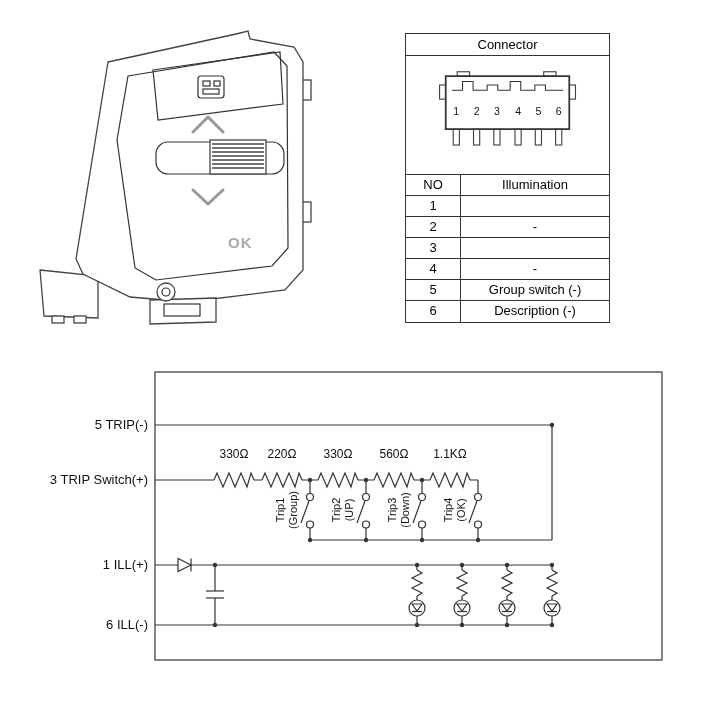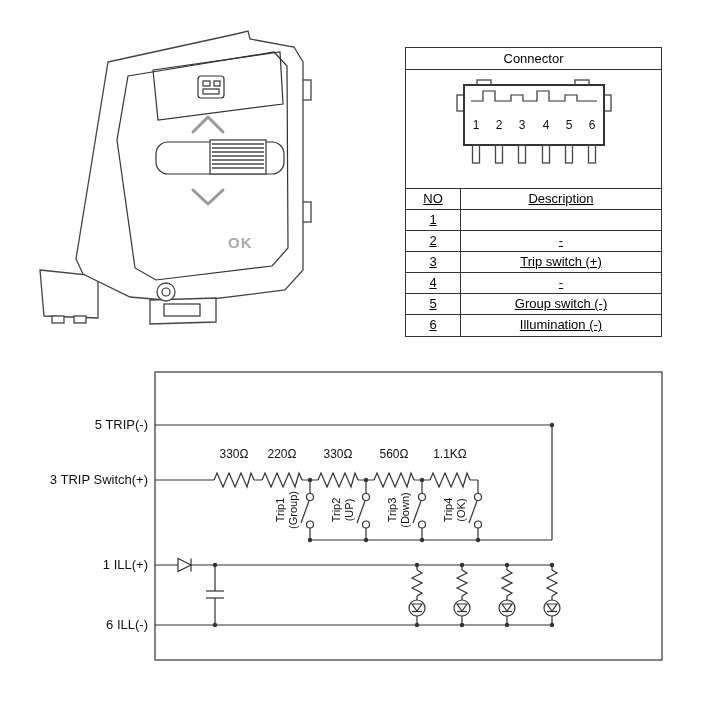--- a/index.html
+++ b/index.html
@@ -5,24 +5,24 @@
   * { margin:0; padding:0; box-sizing:border-box; }
   html,body { background:#fff; }
   body {
     width:701px; height:701px;
     font-family:"Liberation Sans", sans-serif;
     color:#000;
   }
   .page { position:relative; width:701px; height:701px; background:#fff; overflow:hidden; }
 
   
-  .connector-panel { position:absolute; left:405px; top:47px; width:257px; border:1px solid #333; font-size:13px; background:#fff; }
+  .connector-panel { position:absolute; left:405px; top:33px; width:205px; border:1px solid #333; font-size:13px; background:#fff; }
   .cp-title { height:22px; line-height:21px; text-align:center; border-bottom:1px solid #333; }
   .cp-drawing { height:119px; border-bottom:1px solid #333; display:flex; align-items:center; justify-content:center; }
-  .cp-row { display:flex; height:21px; line-height:20px; border-bottom:1px solid #333;text-decoration:underline; }
+  .cp-row { display:flex; height:21px; line-height:20px; border-bottom:1px solid #333; }
   .cp-row:last-child { border-bottom:0; }
   .cp-no { width:55px; border-right:1px solid #333; text-align:center; }
   .cp-desc { flex:1; text-align:center; }
 
   .illustration-svg { position:absolute; left:38px; top:12px; }
   .circuit-svg { position:absolute; left:0; top:360px; }
 
   svg text { font-family:"Liberation Sans", sans-serif; }
   .wire { stroke:#333; stroke-width:1.2; fill:none; }
   .sym  { stroke:#333; stroke-width:1.2; fill:#fff; }
@@ -111,44 +111,43 @@
           <rect class="ln" x="76.5" y="68" width="7" height="18"></rect>
           <rect class="ln" x="99.5" y="68" width="7" height="18"></rect>
           <rect class="ln" x="123.5" y="68" width="7" height="18"></rect>
           <rect class="ln" x="146.5" y="68" width="7" height="18"></rect>
           <rect class="ln" x="169.5" y="68" width="7" height="18"></rect>
         </g>
       </svg>
     </div>
     <div class="cp-row">
       <div class="cp-no">NO</div>
-      <div class="cp-desc">Description</div>
+      <div class="cp-desc">Illumination</div>
     </div>
     <div class="cp-row">
       <div class="cp-no">1</div>
     </div>
     <div class="cp-row">
       <div class="cp-no">2</div>
       <div class="cp-desc">-</div>
     </div>
     <div class="cp-row">
       <div class="cp-no">3</div>
-      <div class="cp-desc">Trip switch (+)</div>
     </div>
     <div class="cp-row">
       <div class="cp-no">4</div>
       <div class="cp-desc">-</div>
     </div>
     <div class="cp-row">
       <div class="cp-no">5</div>
       <div class="cp-desc">Group switch (-)</div>
     </div>
     <div class="cp-row">
       <div class="cp-no">6</div>
-      <div class="cp-desc">Illumination (-)</div>
+      <div class="cp-desc">Description (-)</div>
     </div>
   </div>
 
   <svg class="circuit-svg" width="701" height="310" viewBox="0 360 701 310">
 
     <rect class="symn" x="155" y="372" width="507" height="288"></rect>
 
     <g text-anchor="end">
       <text class="lbl" x="148" y="429">5 TRIP(-)</text>
       <text class="lbl" x="148" y="484">3 TRIP Switch(+)</text>

